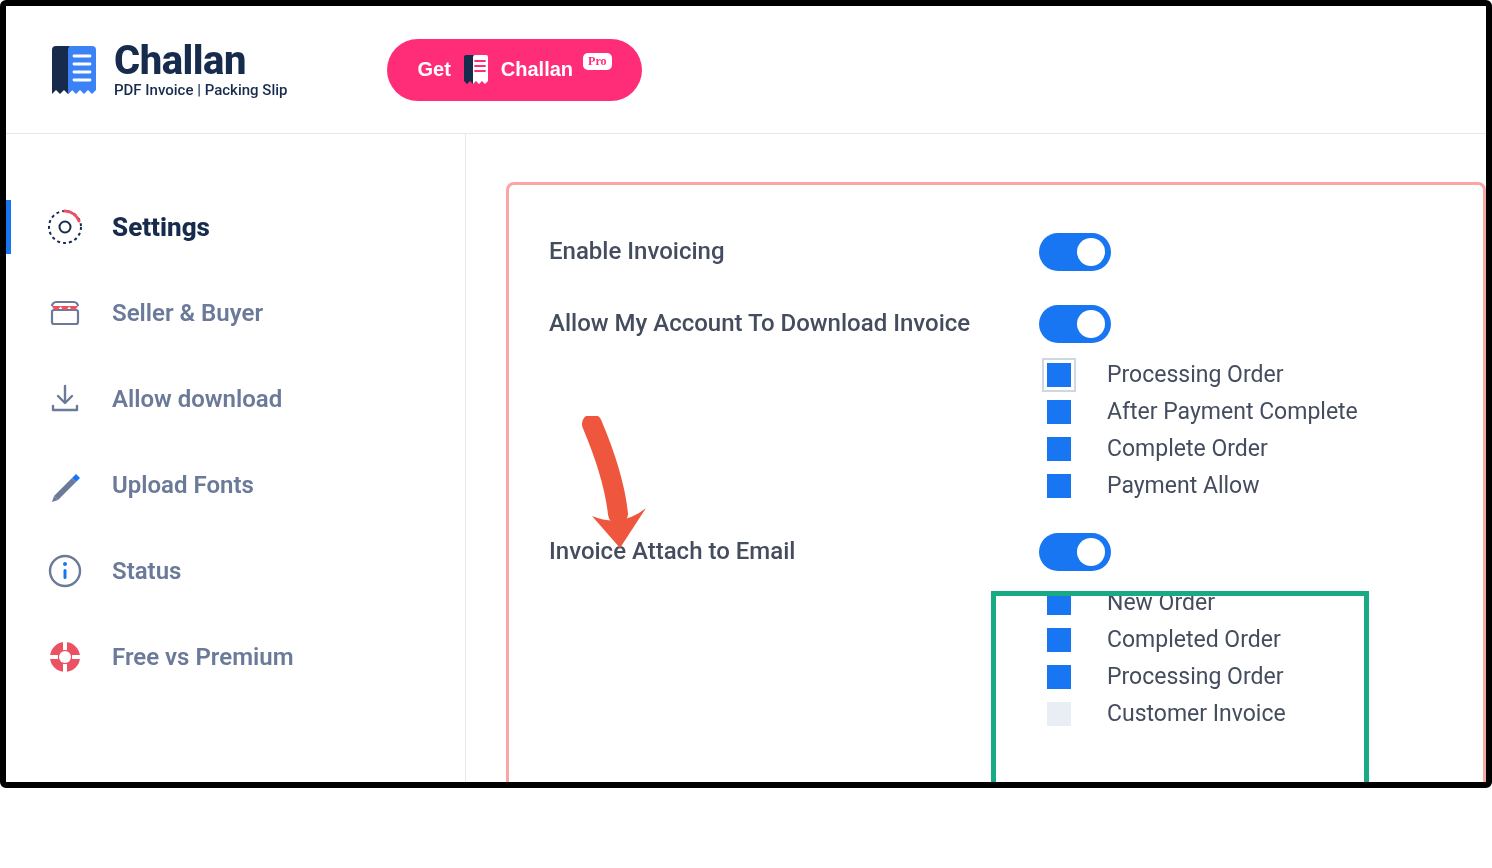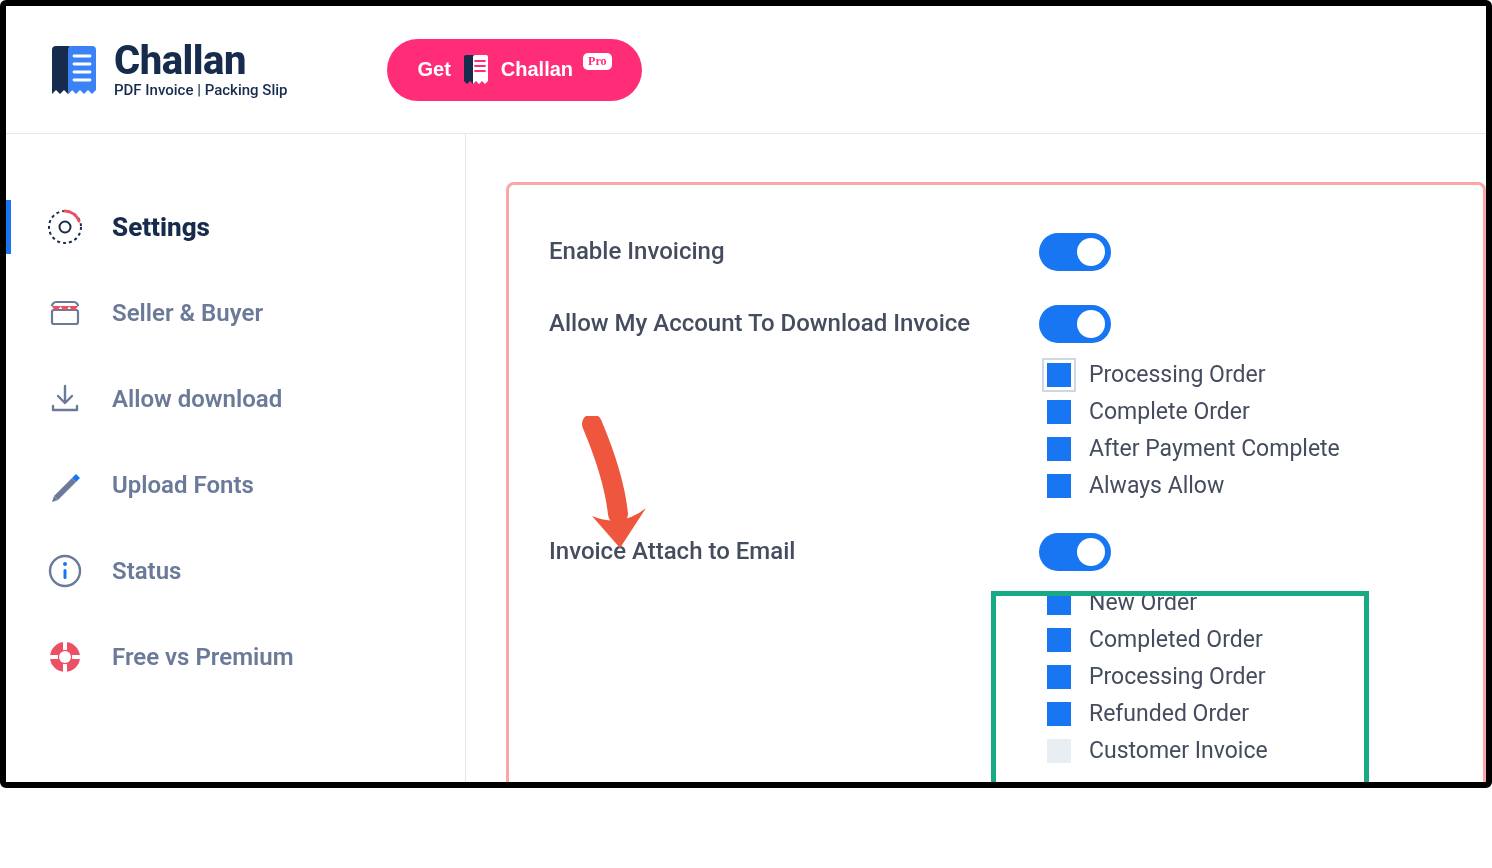--- a/index.html
+++ b/index.html
@@ -178,21 +178,21 @@
   .options-group {
     margin-top: 18px;
     margin-left: 8px;
     display: flex;
     flex-direction: column;
     gap: 10px;
   }
   .opt-row {
     display: flex;
     align-items: center;
-    gap: 18px;
+    gap: 36px;
     font-size: 23px;
     color: #444c5e;
   }
   .cb {
     width: 24px;
     height: 24px;
     background: #1876f2;
     flex-shrink: 0;
   }
   .cb.light { background: #e9eef5; }
@@ -358,29 +358,29 @@
             <div class="toggle">
                 <div class="knob"></div>
               </div>
             <div class="options-group" id="download-opts">
                 <div class="opt-row">
                   <span class="cb outlined"></span>
                   <span>Processing Order</span>
                 </div>
                 <div class="opt-row">
                   <span class="cb"></span>
+                  <span>After Payment Complete</span>
+                </div>
+                <div class="opt-row">
+                  <span class="cb"></span>
                   <span>Complete Order</span>
                 </div>
                 <div class="opt-row">
                   <span class="cb"></span>
-                  <span>After Payment Complete</span>
-                </div>
-                <div class="opt-row">
-                  <span class="cb"></span>
-                  <span>Always Allow</span>
+                  <span>Payment Allow</span>
                 </div>
               </div>
           </div>
         </div>
 
         <div class="setting-row" style="margin-top:30px;">
           <div class="setting-label">Invoice Attach to Email</div>
           <div class="setting-control">
             <div class="toggle">
                 <div class="knob"></div>
@@ -392,24 +392,20 @@
                 </div>
                 <div class="opt-row">
                   <span class="cb"></span>
                   <span>Completed Order</span>
                 </div>
                 <div class="opt-row">
                   <span class="cb"></span>
                   <span>Processing Order</span>
                 </div>
                 <div class="opt-row">
-                  <span class="cb"></span>
-                  <span>Refunded Order</span>
-                </div>
-                <div class="opt-row">
                   <span class="cb light"></span>
                   <span>Customer Invoice</span>
                 </div>
               </div>
           </div>
         </div>
 
       </div>
     </div>
   </div>

